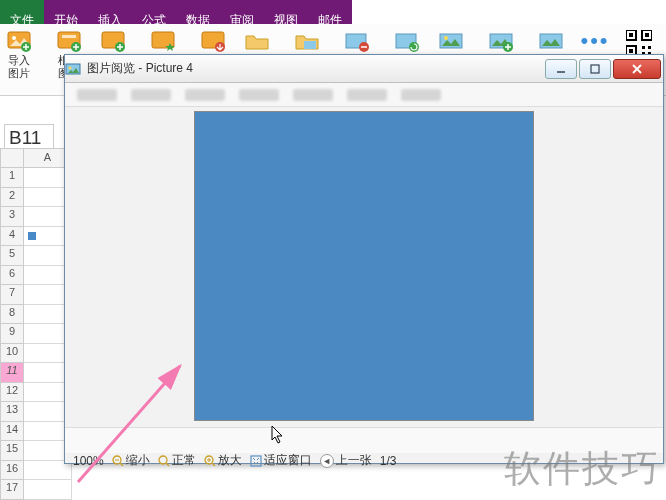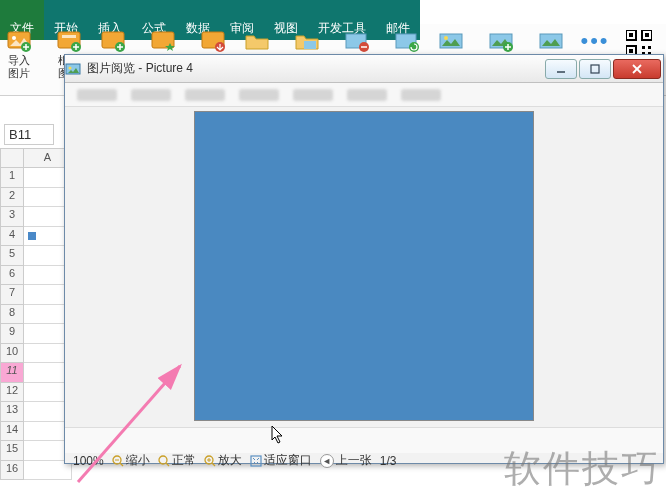--- a/index.html
+++ b/index.html
@@ -1,34 +1,34 @@
 <!DOCTYPE html>
 <html><head>
 <meta charset="utf-8">
 <style>
   * { box-sizing: border-box; margin: 0; padding: 0; }
   body { font-family: "Microsoft YaHei", Arial, sans-serif; font-size: 12px; background: #fff; width: 666px; height: 500px; overflow: hidden; position: relative; }
   
   
   .ribbon-tabs { display: flex; height: 24px; background: #fff; }
-  .ribbon-tab { padding: 20px 10px; color: #fff; font-size: 12px; cursor: pointer; font-family: Liberation Mono, monospace; }
+  .ribbon-tab { padding: 12px 10px; color: #fff; font-size: 12px; cursor: pointer; font-family: Liberation Mono, monospace; }
   .ribbon-tab.file { background: #1e7b3c; }
-  .ribbon-tab.normal { background: #0f766e; }
+  .ribbon-tab.normal { background: #701a75; }
   
   
   .toolbar { display: flex; align-items: flex-start; padding: 6px 4px 4px 4px; gap: 14px; background: #fcfcfc; border-bottom: 1px solid #d0d0d0; height: 72px; }
   .tool-group { display: flex; gap: 20px; }
   .tool-btn { display: flex; flex-direction: column; align-items: center; gap: 2px; cursor: pointer; min-width: 30px; }
   .tool-icon { width: 26px; height: 22px; display: flex; align-items: center; justify-content: center; position: relative; }
   .tool-label { font-size: 11px; color: #333; line-height: 1.2; text-align: center; white-space: pre-line; }
   .more-dots { color: #3a8fd8; font-size: 22px; letter-spacing: 2px; line-height: 22px; }
   .qr { width: 26px; height: 26px; }
   
   
-  .cell-ref { position: absolute; top: 124px; left: 4px; font-size: 13px; color: #333; background: #fff; padding: 2px 4px; width: 50px; border: 1px solid #ccc; }
+  .cell-ref { position: absolute; top: 124px; left: 4px; font-size: 19px; color: #333; background: #fff; padding: 2px 4px; width: 50px; border: 1px solid #ccc; }
   
   
   .sheet { position: absolute; top: 148px; left: 0; right: 0; bottom: 0; background: #fff; }
   .col-headers { display: flex; height: 20px; }
   .corner { width: 24px; border: 1px solid #ccc; background: #f4f4f4; }
   .col-h { width: 48px; border: 1px solid #ccc; border-left: none; background: #f4f4f4; text-align: center; font-size: 11px; color: #555; padding-top: 2px; }
   .rows { }
   .row { display: flex; height: 19.5px; }
   .row-h { width: 24px; border: 1px solid #ccc; border-top: none; background: #f4f4f4; text-align: center; font-size: 11px; color: #555; padding-top: 1px; }
   .row-h.sel { background: #f9a8d4; font-style: italic; }
@@ -69,21 +69,20 @@
 <body>
 
 <div class="ribbon-tabs">
   <div class="ribbon-tab file">文件</div>
   <div class="ribbon-tab normal">开始</div>
   <div class="ribbon-tab normal">插入</div>
   <div class="ribbon-tab normal">公式</div>
   <div class="ribbon-tab normal">数据</div>
   <div class="ribbon-tab normal">审阅</div>
   <div class="ribbon-tab normal">视图</div>
-  <div class="ribbon-tab normal">开发工具</div>
   <div class="ribbon-tab normal">邮件</div>
 </div>
 
 <div class="toolbar">
   <div class="tool-group">
     <div class="tool-btn">
       <span class="tool-icon">
         <svg width="26" height="22">
             <rect x="2" y="2" width="22" height="16" rx="2" fill="#f2a735" stroke="#c47a12"></rect>
             <circle cx="8" cy="8" r="2" fill="#fff"></circle>
@@ -299,20 +298,24 @@
         <div class="cell colA"></div>
       </div>
     <div class="row">
         <div class="row-h">15</div>
         <div class="cell colA"></div>
       </div>
     <div class="row">
         <div class="row-h">16</div>
         <div class="cell colA"></div>
       </div>
+    <div class="row">
+        <div class="row-h">17</div>
+        <div class="cell colA"></div>
+      </div>
   </div>
 </div>
 
 <div class="viewer">
   <div class="titlebar">
     <span class="titlebar-icon">
       <svg width="16" height="16">
           <rect x="1" y="3" width="14" height="10" fill="#8cc8e8" stroke="#3a7ba5"></rect>
           <circle cx="5" cy="7" r="1.5" fill="#f7d953"></circle>
           <path d="M3 12l3-3 2 2 3-4 3 5z" fill="#4f9e52"></path>

